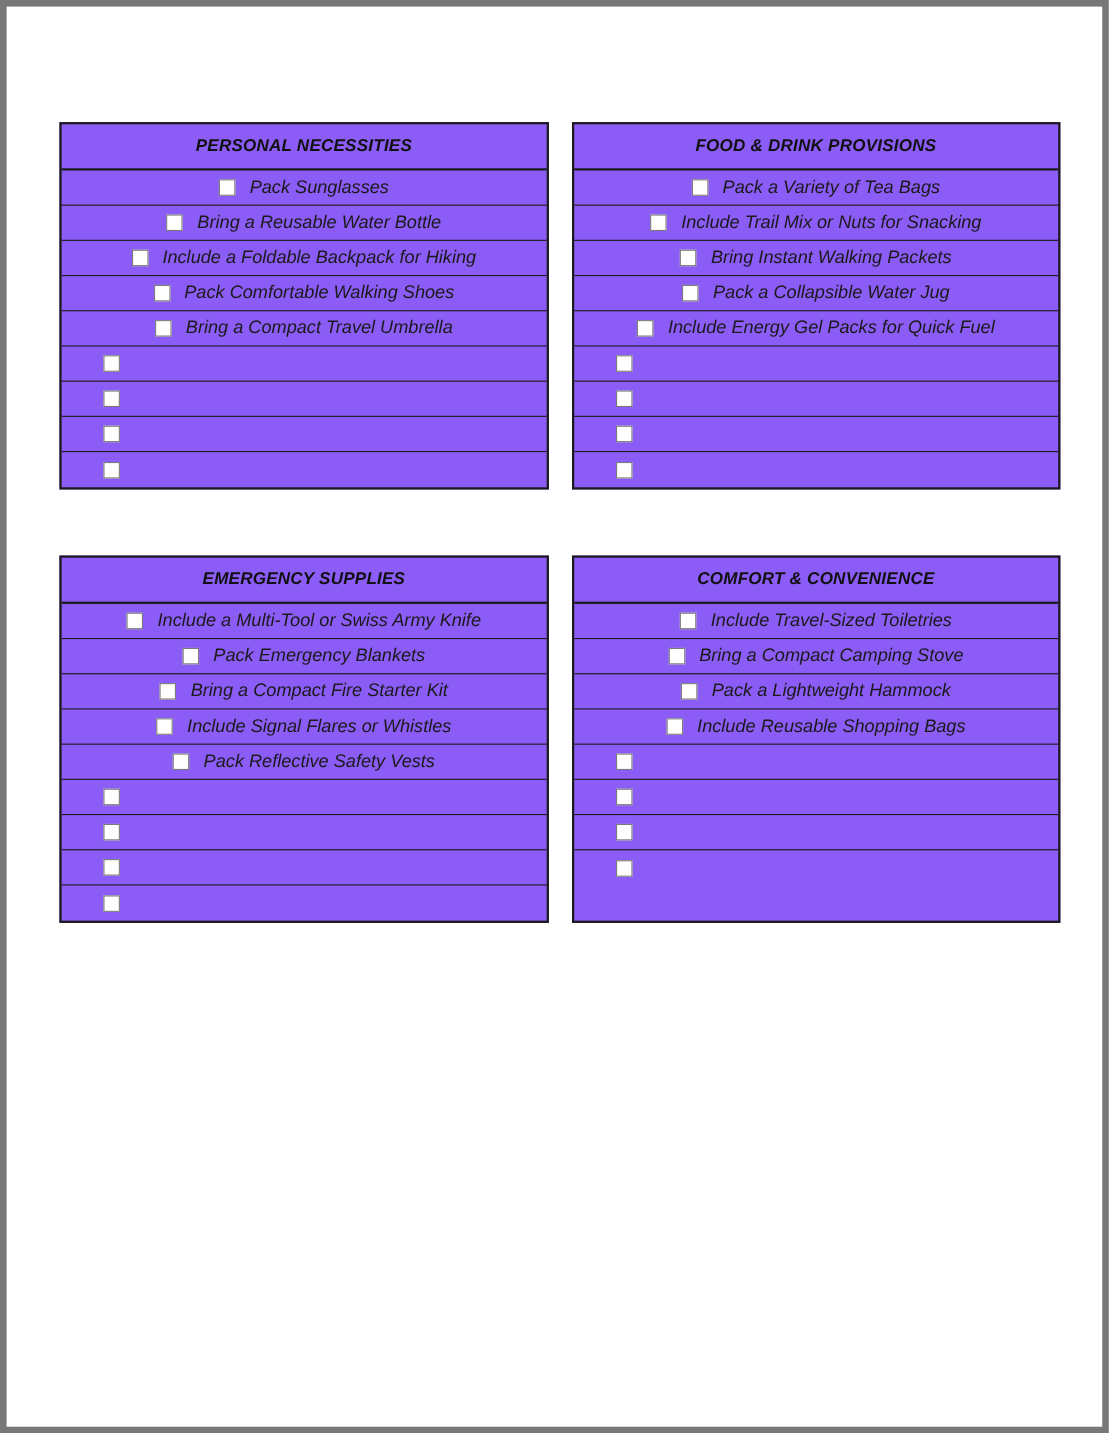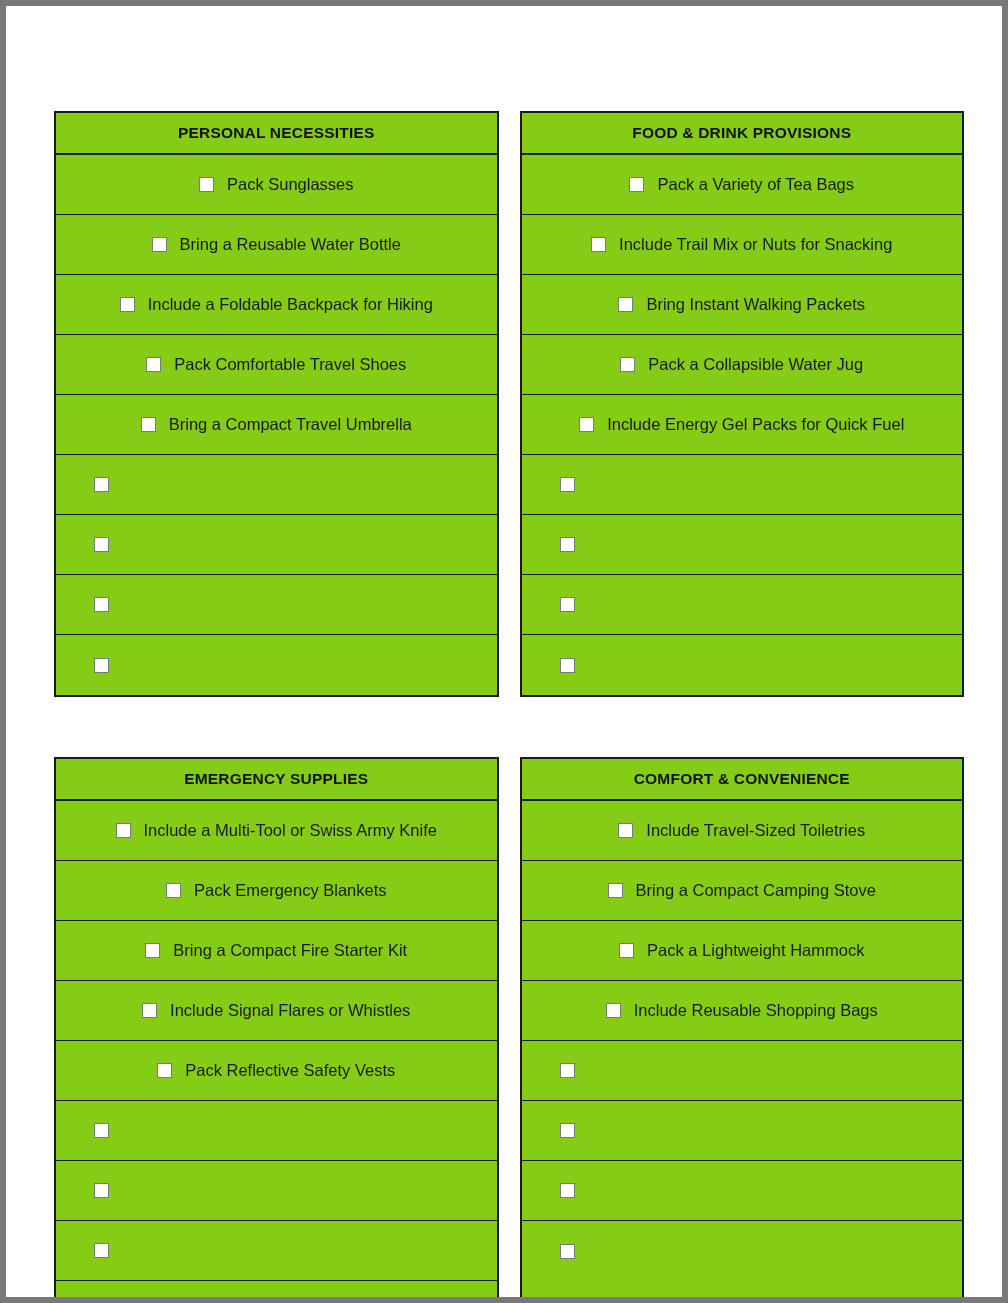--- a/index.html
+++ b/index.html
@@ -30,42 +30,43 @@
   }
   .row-of-tables {
     display: flex;
     gap: 21px;
     margin-bottom: 60px;
   }
   .checklist-table {
     width: 452px;
     border: 2px solid #1a1a1a;
     border-collapse: collapse;
-    background: #84cc16;
+    background: #8b5cf6;
     box-sizing: border-box;
+    font-style: italic;
   }
   .checklist-table .t-header {
     height: 42px;
     border-bottom: 2px solid #1a1a1a;
     display: flex;
     align-items: center;
     justify-content: center;
     box-sizing: border-box;
   }
   .t-header-label {
     font-size: 15.5px;
     font-weight: bold;
     color: #111111;
     letter-spacing: 0.2px;
     text-transform: uppercase;
     text-align: center;
     line-height: 1;
   }
   .t-row {
-    height: 60px;
+    height: 32px;
     border-bottom: 1.6px solid #1a1a1a;
     display: flex;
     align-items: center;
     box-sizing: border-box;
     padding-left: 0;
   }
   .t-row:last-child {
     border-bottom: none;
   }
   .t-row-inner {
@@ -124,21 +125,21 @@
         </div>
         <div class="t-row">
           <span class="t-row-inner">
             <span class="cbox"></span>
             <span class="item-label">Include a Foldable Backpack for Hiking</span>
           </span>
         </div>
         <div class="t-row">
           <span class="t-row-inner">
             <span class="cbox"></span>
-            <span class="item-label">Pack Comfortable Travel Shoes</span>
+            <span class="item-label">Pack Comfortable Walking Shoes</span>
           </span>
         </div>
         <div class="t-row">
           <span class="t-row-inner">
             <span class="cbox"></span>
             <span class="item-label">Bring a Compact Travel Umbrella</span>
           </span>
         </div>
         <div class="t-row empty">
           <span class="t-row-inner">

